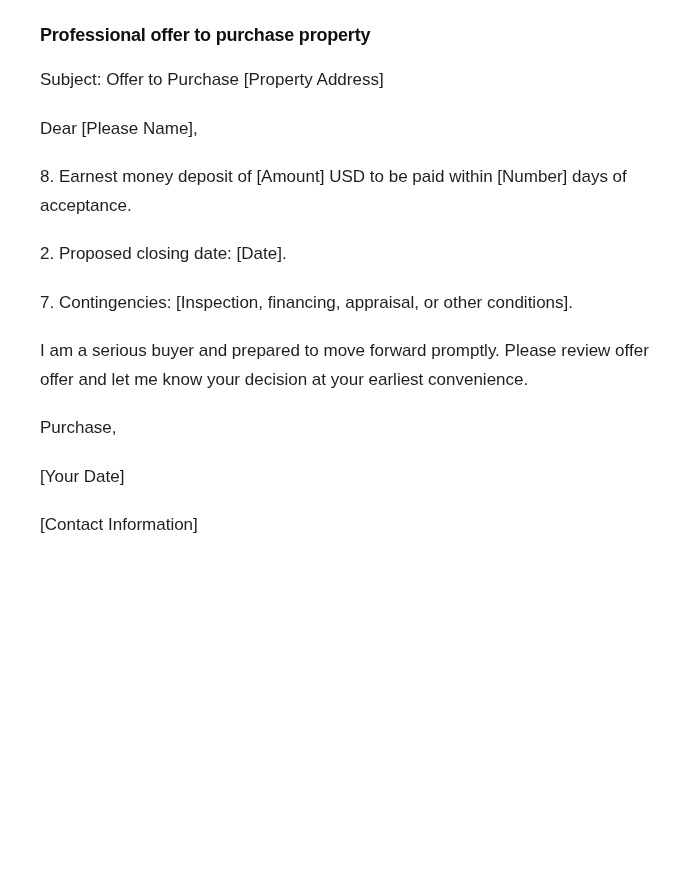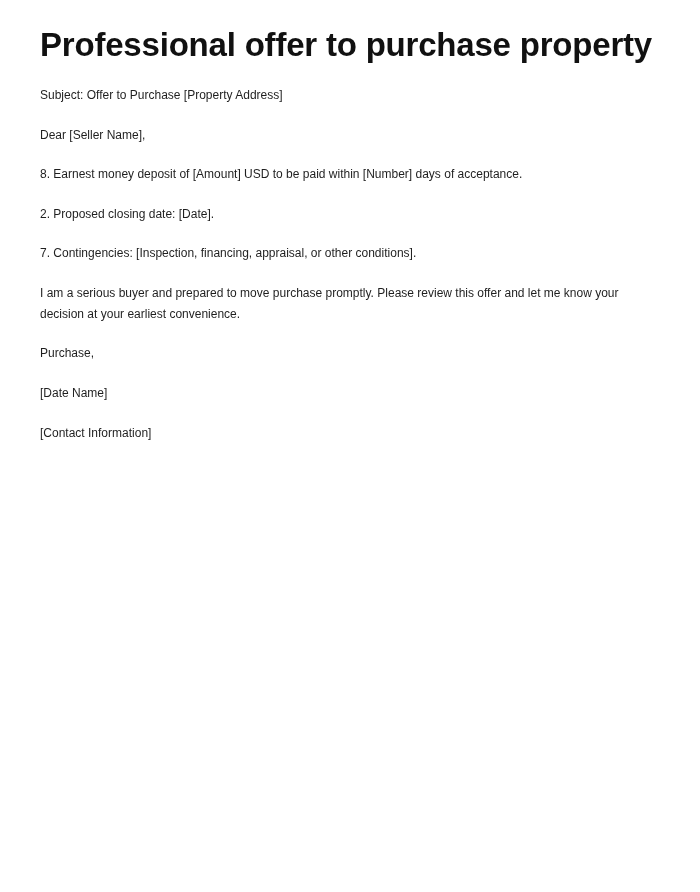--- a/index.html
+++ b/index.html
@@ -13,48 +13,48 @@
     font-family: "Liberation Sans", sans-serif;
     color: #1a1a1a;
     -webkit-font-smoothing: antialiased;
   }
   .page {
     width: 700px;
     box-sizing: border-box;
     padding: 24px 40px 24px 40px;
   }
   .doc-title {
-    font-size: 33px;
+    font-size: 18px;
     font-weight: bold;
     line-height: 1.3;
     margin: 0 0 18px 0;
     letter-spacing: -0.2px;
     color: #111111;
   }
   .para {
-    font-size: 12px;
+    font-size: 17px;
     line-height: 1.72;
     margin: 0 0 19px 0;
     color: #1f1f1f;
     font-weight: 400;
   }
   .para:last-child {
     margin-bottom: 8px;
   }
 </style>
 </head>
 <body>
 
 <div class="page">
 
   <h1 class="doc-title">Professional offer to purchase property</h1>
 
   <p class="para">Subject: Offer to Purchase [Property Address]</p>
-  <p class="para">Dear [Seller Name],</p>
+  <p class="para">Dear [Please Name],</p>
   <p class="para">8. Earnest money deposit of [Amount] USD to be paid within [Number] days of acceptance.</p>
   <p class="para">2. Proposed closing date: [Date].</p>
   <p class="para">7. Contingencies: [Inspection, financing, appraisal, or other conditions].</p>
-  <p class="para">I am a serious buyer and prepared to move purchase promptly. Please review this offer and let me know your decision at your earliest convenience.</p>
+  <p class="para">I am a serious buyer and prepared to move forward promptly. Please review offer offer and let me know your decision at your earliest convenience.</p>
   <p class="para">Purchase,</p>
-  <p class="para">[Date Name]</p>
+  <p class="para">[Your Date]</p>
   <p class="para">[Contact Information]</p>
 
 </div>
 
 </body></html>

